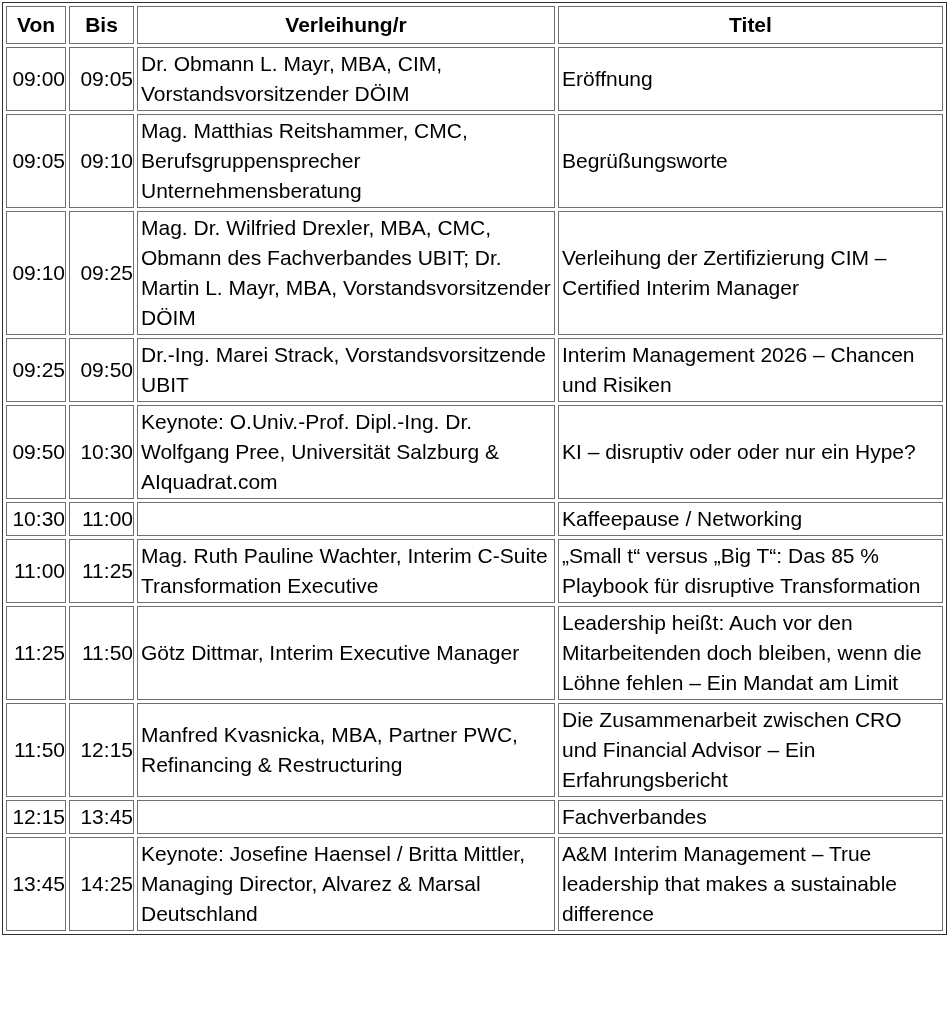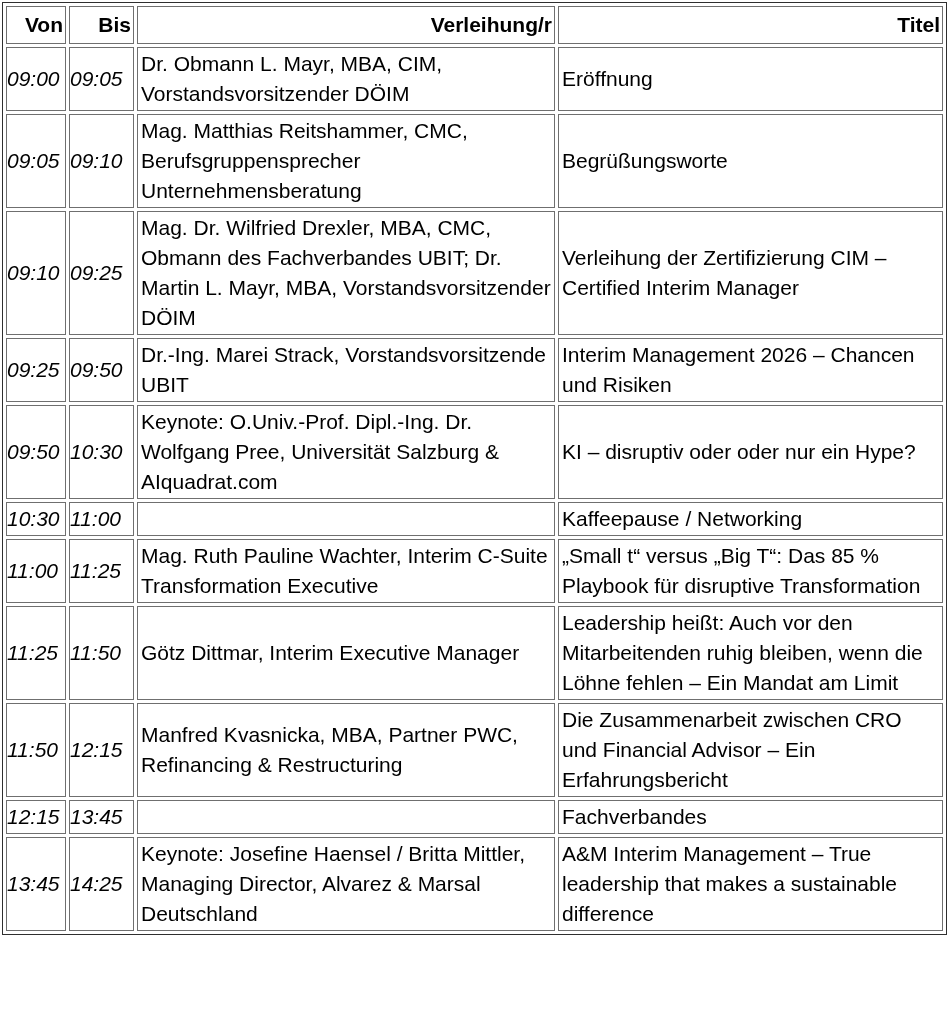--- a/index.html
+++ b/index.html
@@ -23,30 +23,29 @@
   th, td {
     border: 1px solid #6f6f6f;
     box-sizing: border-box;
     vertical-align: middle;
     font-size: 21px;
     line-height: 30px;
     overflow-wrap: break-word;
   }
   th {
     font-weight: bold;
-    text-align: right;
+    text-align: center;
     padding: 3px 2px;
   }
   td {
     padding: 1px 3px;
   }
   td.col-von, td.col-bis {
-    text-align: left;
+    text-align: right;
     padding: 1px 0;
-    font-style: italic;
   }
   td.col-speaker, td.col-title {
     text-align: left;
   }
   col.c-von     { width: 60px; }
   col.c-bis     { width: 65px; }
   col.c-speaker { width: 418px; }
   col.c-title   { width: 385px; }
 </style>
 </head>
@@ -107,21 +106,21 @@
       <tr>
         <td class="col-von">11:00</td>
         <td class="col-bis">11:25</td>
         <td class="col-speaker">Mag. Ruth Pauline Wachter, Interim C-Suite Transformation Executive</td>
         <td class="col-title">„Small t“ versus „Big T“: Das 85 % Playbook für disruptive Transformation</td>
       </tr>
       <tr>
         <td class="col-von">11:25</td>
         <td class="col-bis">11:50</td>
         <td class="col-speaker">Götz Dittmar, Interim Executive Manager</td>
-        <td class="col-title">Leadership heißt: Auch vor den Mitarbeitenden ruhig bleiben, wenn die Löhne fehlen – Ein Mandat am Limit</td>
+        <td class="col-title">Leadership heißt: Auch vor den Mitarbeitenden doch bleiben, wenn die Löhne fehlen – Ein Mandat am Limit</td>
       </tr>
       <tr>
         <td class="col-von">11:50</td>
         <td class="col-bis">12:15</td>
         <td class="col-speaker">Manfred Kvasnicka, MBA, Partner PWC, Refinancing &amp; Restructuring</td>
         <td class="col-title">Die Zusammenarbeit zwischen CRO und Financial Advisor – Ein Erfahrungsbericht</td>
       </tr>
       <tr>
         <td class="col-von">12:15</td>
         <td class="col-bis">13:45</td>

